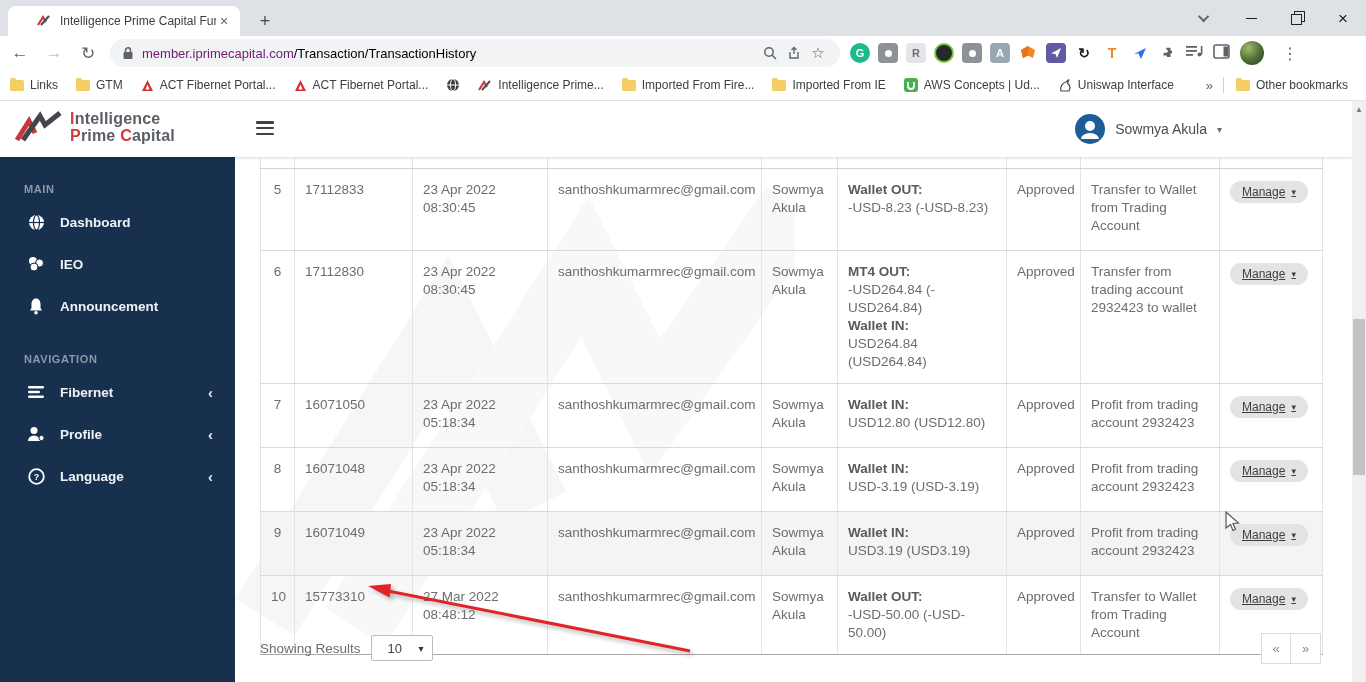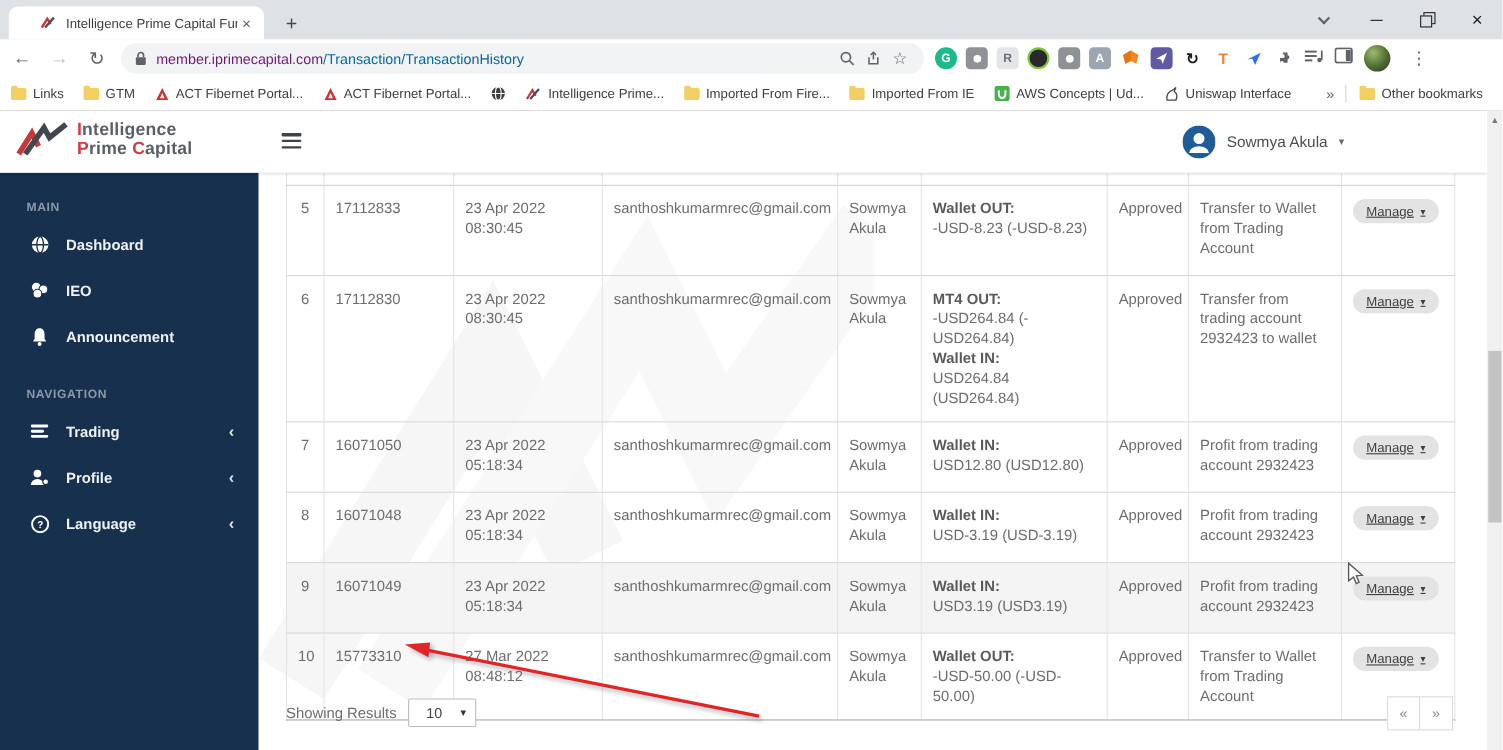--- a/index.html
+++ b/index.html
@@ -20,21 +20,21 @@
   .restore-glyph::before { content:""; position:absolute; left:2px; top:-2px; width:9px; height:9px; border:1.3px solid #202124; background:#dee1e6; }
   .restore-glyph::after { content:""; position:absolute; left:-1px; top:1px; width:9px; height:9px; border:1.3px solid #202124; background:#dee1e6; }
   .close-glyph { font-size:17px; line-height:1; color:#202124; }
 
   .toolbar { position:absolute; left:0; top:36px; width:1366px; height:34px; background:#fff; display:flex; align-items:center; }
   .nav-ic { width:28px; height:28px; display:flex; align-items:center; justify-content:center; font-size:17px; color:#5f6368; margin-left:6px; }
   .nav-ic.disabled { color:#bdc1c6; }
   .omnibox { height:28px; flex:0 0 730px; margin-left:8px; background:#f1f3f4; border-radius:14px; display:flex; align-items:center; padding:0 10px 0 12px; }
   .url { font-size:13px; margin-left:8px; flex:1; white-space:nowrap; overflow:hidden; }
   .url .domain { color:#701a75; }
-  .url .path { color:#0369a1; }
+  .url .path { color:#000000; }
   .omni-ic { width:24px; height:24px; display:flex; align-items:center; justify-content:center; color:#5f6368; }
   .ext-row { display:flex; align-items:center; gap:8px; margin-left:10px; }
   .ext { width:20px; height:20px; border-radius:4px; display:flex; align-items:center; justify-content:center; font-size:11px; font-weight:bold; }
   .tool-right { display:flex; align-items:center; gap:10px; margin-left:8px; }
   .avatar-toolbar { width:24px; height:24px; border-radius:50%; background:radial-gradient(circle at 35% 30%, #9dbb6d, #4e6b33 55%, #2a3a1c); }
   .kebab { font-size:16px; color:#5f6368; padding:0 8px; }
 
   .bookmarks { position:absolute; left:0; top:70px; width:1366px; height:31px; background:#fff; border-bottom:1px solid #e2e4e8; display:flex; align-items:center; padding:0 10px; }
   .bm { display:flex; align-items:center; gap:6px; margin-right:18px; font-size:12px; color:#3c4043; white-space:nowrap; }
   .bm-folder { width:14px; height:11px; background:#f3cf63; border-radius:1.5px; position:relative; }
@@ -324,21 +324,21 @@
     </div>
     <div class="side-label">NAVIGATION</div>
     <div class="side-item">
       <span class="side-ic">
           <svg width="16" height="14" viewBox="0 0 16 14">
             <rect x="0" y="1" width="16" height="2.6" rx="1.3" fill="#fff"></rect>
             <rect x="0" y="5.7" width="12" height="2.6" rx="1.3" fill="#fff"></rect>
             <rect x="0" y="10.4" width="16" height="2.6" rx="1.3" fill="#fff"></rect>
           </svg>
         </span>
-      <span>Trading</span>
+      <span>Fibernet</span>
       <span class="side-chevron">‹</span>
     </div>
     <div class="side-item">
       <span class="side-ic">
           <svg width="18" height="16" viewBox="0 0 18 16">
             <circle cx="7" cy="4.5" r="3.5" fill="#fff"></circle>
             <path d="M1 15 a6 5.5 0 0 1 12 0 z" fill="#fff"></path>
             <circle cx="14.5" cy="12" r="2.6" fill="#fff" stroke="#17304e" stroke-width="1"></circle>
           </svg>
         </span>

